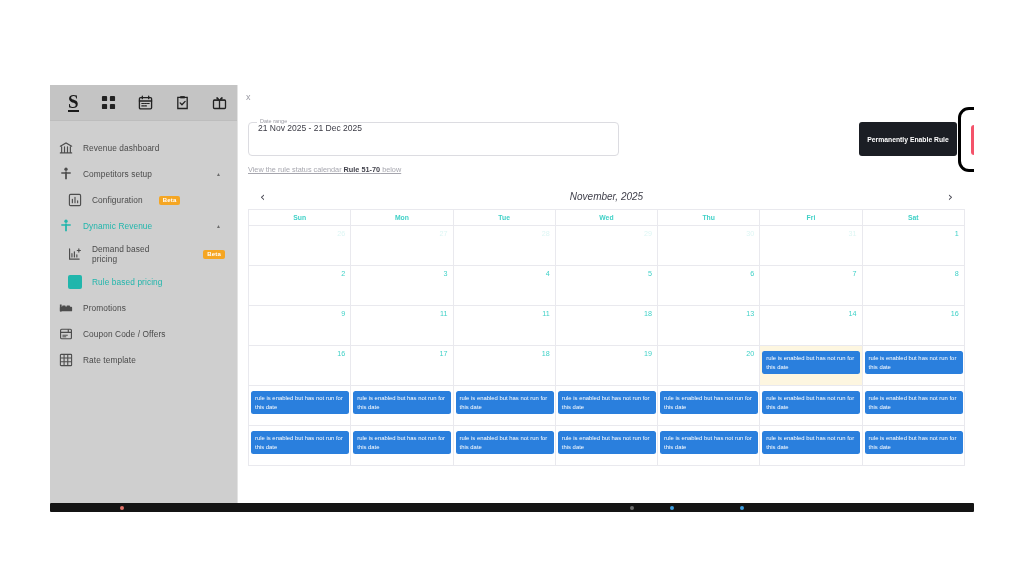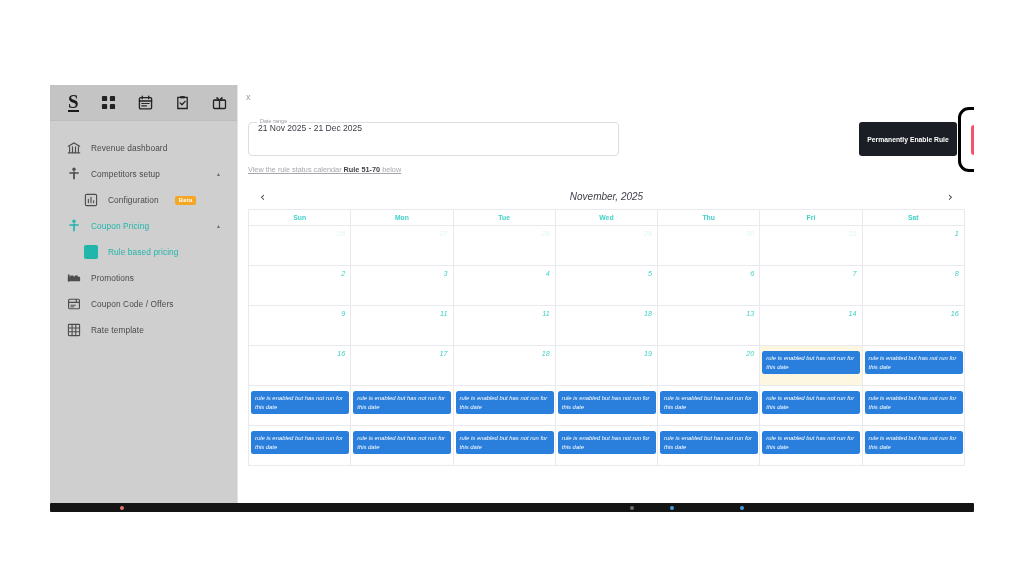--- a/index.html
+++ b/index.html
@@ -37,24 +37,24 @@
     font-family: "Liberation Serif", serif;
     font-weight: bold; font-size: 19px; color: #1a1a1a;
     border-bottom: 2px solid #1a1a1a; line-height: 17px;
   }
   .top-icon { width: 15px; height: 15px; color: #222; display:block; }
   .top-icon svg { width:100%; height:100%; display:block; }
 
   #nav { padding-top: 14px; }
   .nav-item {
     display: flex; align-items: center;
-    height: 26px; padding-left: 17px; gap: 10px;
+    height: 26px; padding-left: 9px; gap: 10px;
     cursor: pointer; position: relative;
   }
-  .nav-item.sub { padding-left: 34px; }
+  .nav-item.sub { padding-left: 18px; }
   .nav-ico { width: 14px; height: 14px; flex: 0 0 14px; color:#4d4d4d; }
   .nav-ico svg { width:100%; height:100%; display:block; }
   .nav-label {
     font-size: 8.3px; color: #4a4a4a; letter-spacing: .1px;
     white-space: nowrap;
   }
   .nav-item.two-line { height: 30px; align-items: center; }
   .nav-item.two-line .nav-label { white-space: normal; width: 62px; line-height: 10px; }
   .nav-item.active .nav-label { color: #21b6ac; }
   .nav-item.active .nav-ico { color: #21b6ac; }
@@ -159,21 +159,21 @@
     width: 102.28px;
     border-right: 1px solid #e9e9ee;
     border-bottom: 1px solid #e9e9ee;
     position: relative;
   }
   .cal-head .cal-cell {
     height: 16px; display: flex;
     align-items: center; justify-content: center;
   }
   .dow { font-size: 6.8px; font-weight: bold; color: #3fd1c7; }
-  .cal-body .cal-cell { height: 40px; font-style: italic; }
+  .cal-body .cal-cell { height: 40px; }
   .cal-body .cal-cell.today { background: #fdf6e0; }
   .daynum {
     position: absolute; right: 5px; top: 3px;
     font-size: 7.2px; color: #3fd1c7;
   }
   .daynum.muted { color: #ddf6f4; }
   .chip {
     position: absolute; left: 2px; top: 5px;
     width: 98px; min-height: 22px;
     background: #2a7fdd; color: #fff;
@@ -268,22 +268,33 @@
             <span class="badge">Beta</span>
           </div>
           <div class="nav-item active">
             <span class="nav-ico">
               <svg viewBox="0 0 16 16" fill="currentColor">
                 <circle cx="8" cy="2.6" r="1.9"></circle>
                 <path d="M7 5h2v9h-2z"></path>
                 <path d="M2.6 6h10.8v1.7H2.6z"></path>
               </svg>
             </span>
-            <span class="nav-label">Coupon Pricing</span>
+            <span class="nav-label">Dynamic Revenue</span>
             <span class="chev" style="font-size: 5px;">▲</span>
+          </div>
+          <div class="nav-item sub two-line">
+            <span class="nav-ico">
+              <svg viewBox="0 0 16 16" fill="none" stroke="currentColor" stroke-width="1.3">
+                <path d="M1.8 2.2v11.6h11" stroke-linecap="round"></path>
+                <path d="M4.5 11.4V7.6M7.3 11.4V5.4M10.1 11.4V8.8" stroke-linecap="round"></path>
+                <path d="M12.4 2.2v3.6M10.6 4h3.6" stroke-linecap="round"></path>
+              </svg>
+            </span>
+            <span class="nav-label">Demand based pricing</span>
+            <span class="badge right-edge">Beta</span>
           </div>
           <div class="nav-item sub active">
             <span class="nav-ico filled">
               <svg viewBox="0 0 16 16" fill="currentColor">
                 <rect x="3" y="8" width="2.4" height="5"></rect>
                 <rect x="6.8" y="4.6" width="2.4" height="8.4"></rect>
                 <rect x="10.6" y="6.6" width="2.4" height="6.4"></rect>
               </svg>
             </span>
             <span class="nav-label">Rule based pricing</span>

